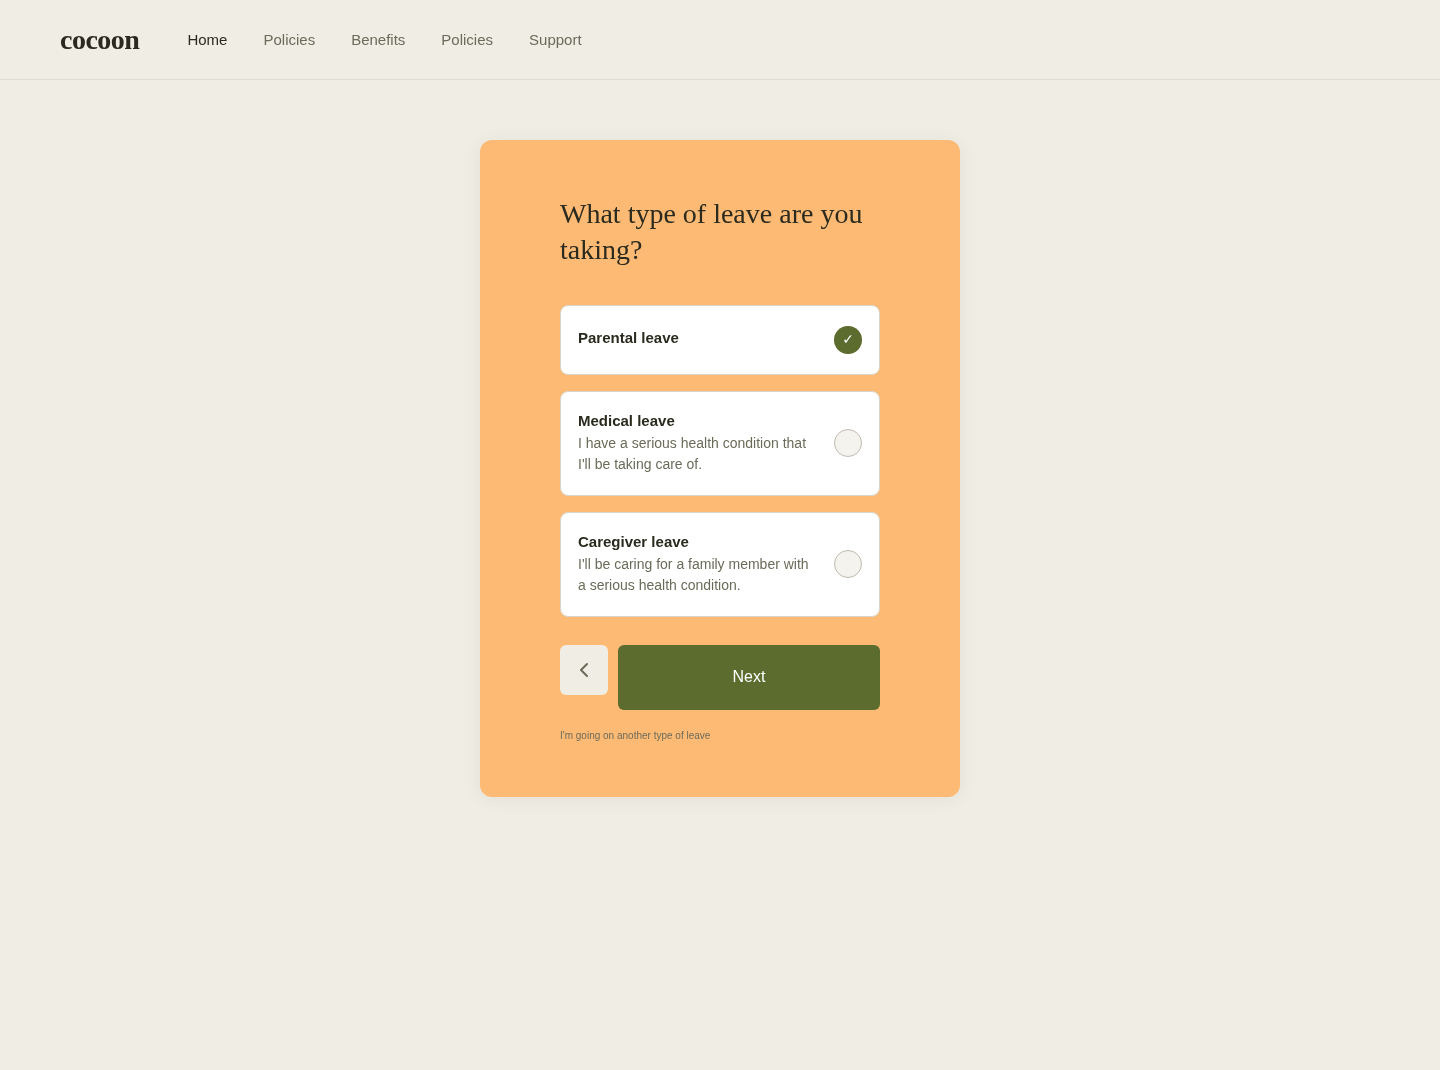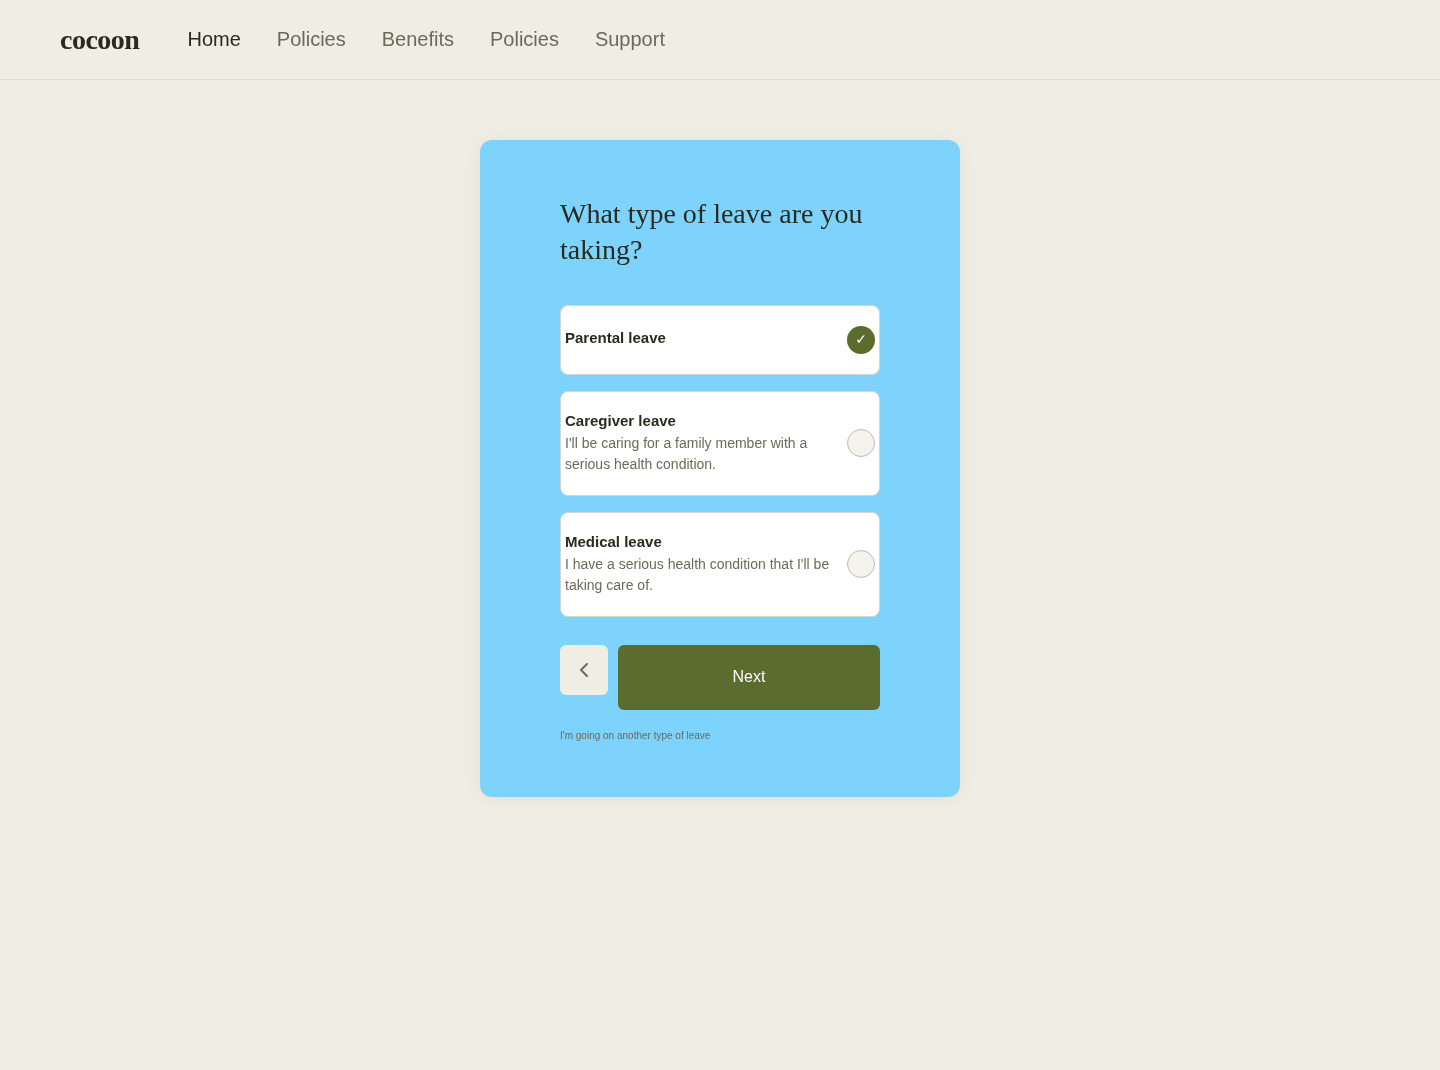--- a/index.html
+++ b/index.html
@@ -43,21 +43,21 @@
     nav {
       display: flex;
       align-items: center;
       gap: 36px;
     }
 
     nav a {
       text-decoration: none;
       color: #6b6b5a;
       font-family: -apple-system, BlinkMacSystemFont, 'Segoe UI', sans-serif;
-      font-size: 20px;
+      font-size: 15px;
     }
 
     nav a.active {
       color: #2a2a1e;
       font-weight: 500;
     }
 
     .header-right {
       display: flex;
       align-items: center;
@@ -93,21 +93,21 @@
 
     
     main {
       display: flex;
       justify-content: center;
       align-items: flex-start;
       padding: 60px 20px;
     }
 
     .card {
-      background: #7dd3fc;
+      background: #fdba74;
       border-radius: 12px;
       padding: 56px 80px 56px;
       width: 480px;
       box-shadow: 0 2px 20px rgba(0,0,0,0.06);
     }
 
     .card-title {
       font-family: Georgia, serif;
       font-size: 28px;
       color: #2a2a1e;
@@ -122,21 +122,21 @@
       gap: 16px;
       margin-bottom: 28px;
     }
 
     .option-item {
       display: flex;
       align-items: center;
       justify-content: space-between;
       border: 1px solid #d8d4ca;
       border-radius: 8px;
-      padding: 20px 4px;
+      padding: 20px 17px;
       cursor: pointer;
       background: #fff;
     }
 
     .option-item.selected {
       border-color: #d8d4ca;
     }
 
     .option-text {
       flex: 1;
@@ -254,30 +254,30 @@
         <div class="option-text">
           <div class="option-label">Parental leave</div>
         </div>
         <div class="radio-checked">
           <span class="checkmark">✓</span>
         </div>
       </div>
 
       <div class="option-item">
         <div class="option-text">
+          <div class="option-label">Medical leave</div>
+          <div class="option-desc">I have a serious health condition that I'll be taking care of.</div>
+        </div>
+        <div class="radio-circle"></div>
+      </div>
+
+      <div class="option-item">
+        <div class="option-text">
           <div class="option-label">Caregiver leave</div>
           <div class="option-desc">I'll be caring for a family member with a serious health condition.</div>
-        </div>
-        <div class="radio-circle"></div>
-      </div>
-
-      <div class="option-item">
-        <div class="option-text">
-          <div class="option-label">Medical leave</div>
-          <div class="option-desc">I have a serious health condition that I'll be taking care of.</div>
         </div>
         <div class="radio-circle"></div>
       </div>
 
     </div>
 
     <div class="buttons-row">
       <button class="back-btn">
         <svg width="10" height="16" viewBox="0 0 10 16" fill="none" xmlns="http://www.w3.org/2000/svg">
           <path d="M8 2L2 8L8 14" stroke="#6b6b5a" stroke-width="2" stroke-linecap="round" stroke-linejoin="round"></path>

